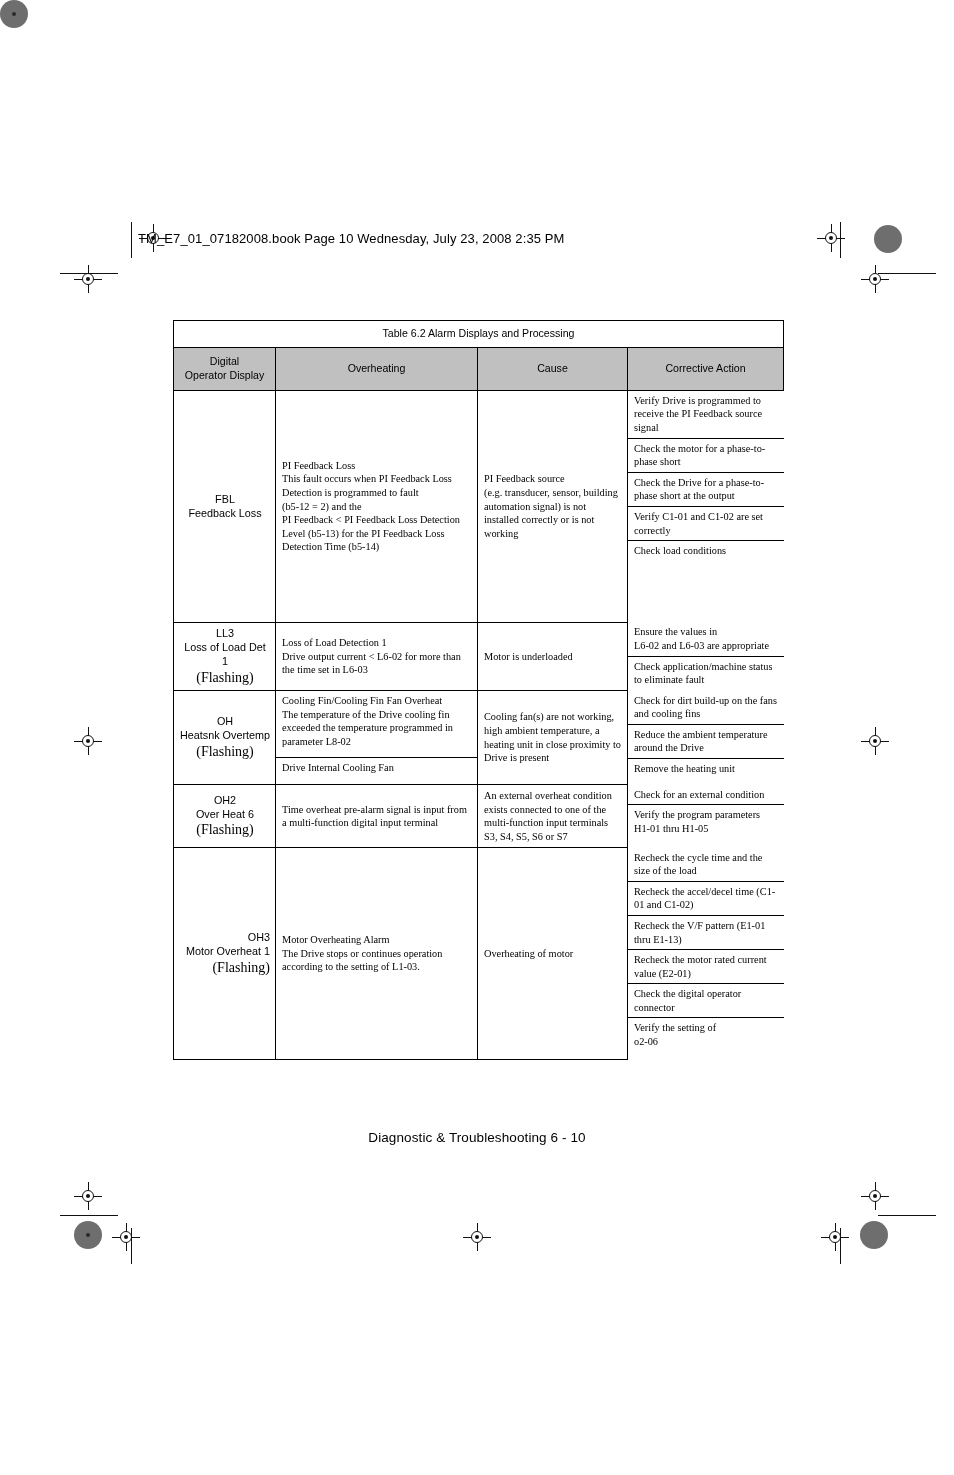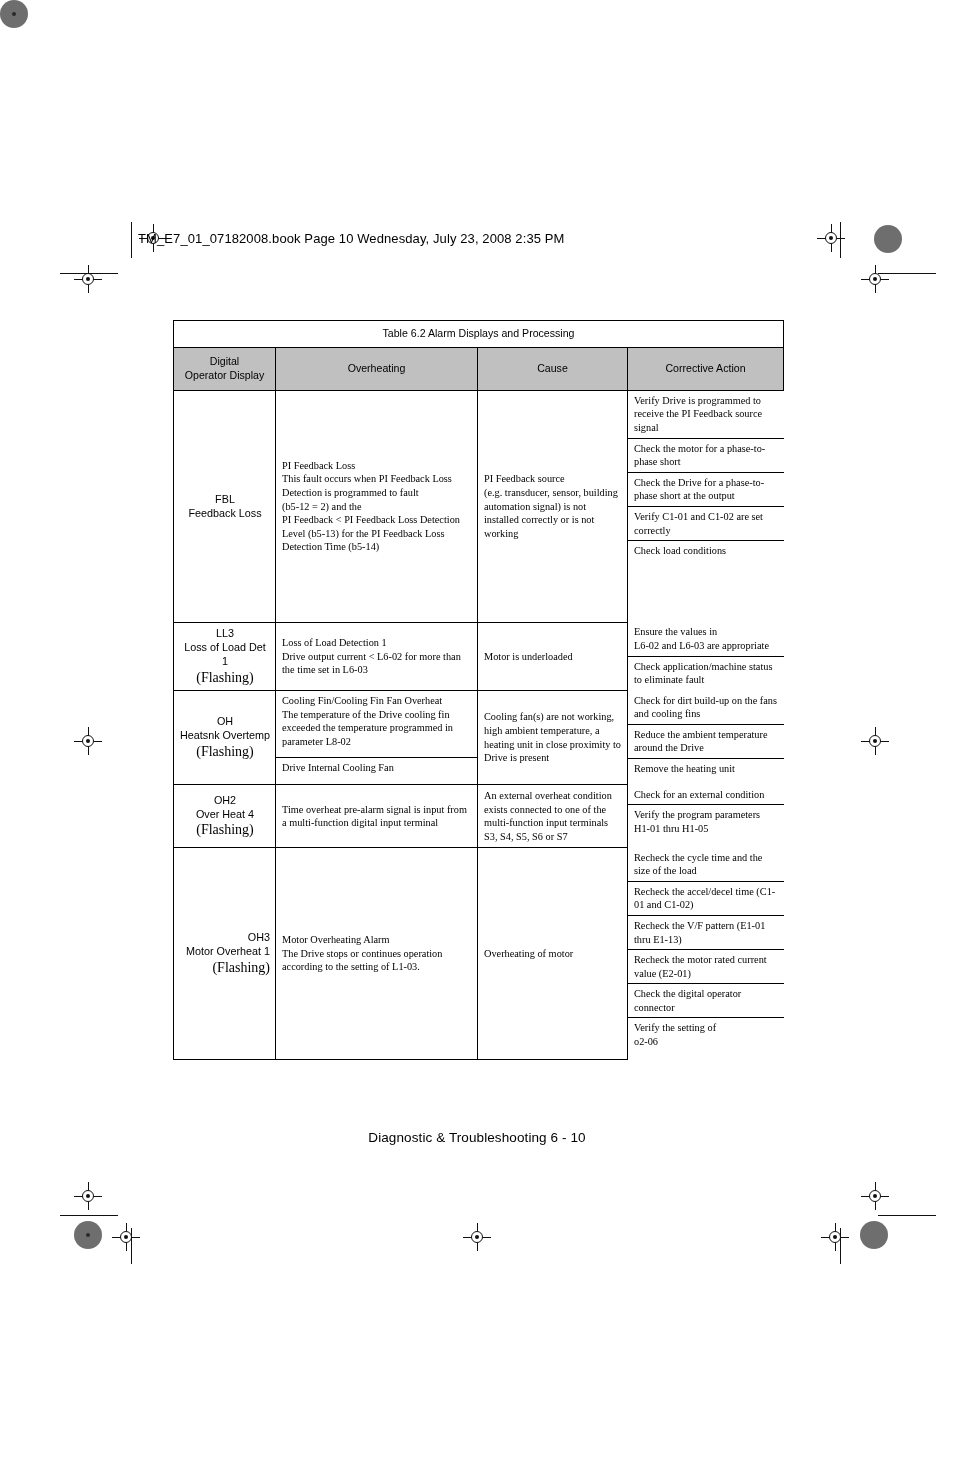--- a/index.html
+++ b/index.html
@@ -362,21 +362,21 @@
                   <td>Remove the heating unit</td>
                 </tr>
               </tbody>
           </table>
         </td>
       </tr>
 
       <tr>
         <td class="code-cell" style="height:63px;">
           <span>OH2</span><br>
-          <span>Over Heat 4</span>
+          <span>Over Heat 6</span>
           <span class="flashing">(Flashing)</span>
         </td>
         <td class="mid">Time overheat pre-alarm signal is input from a multi-function digital input terminal</td>
         <td class="mid">An external overheat condition exists connected to one of the multi-function input terminals S3, S4, S5, S6 or S7</td>
         <td class="nested">
           <table class="sub">
             <tbody>
                 <tr>
                   <td>Check for an external condition</td>
                 </tr>

